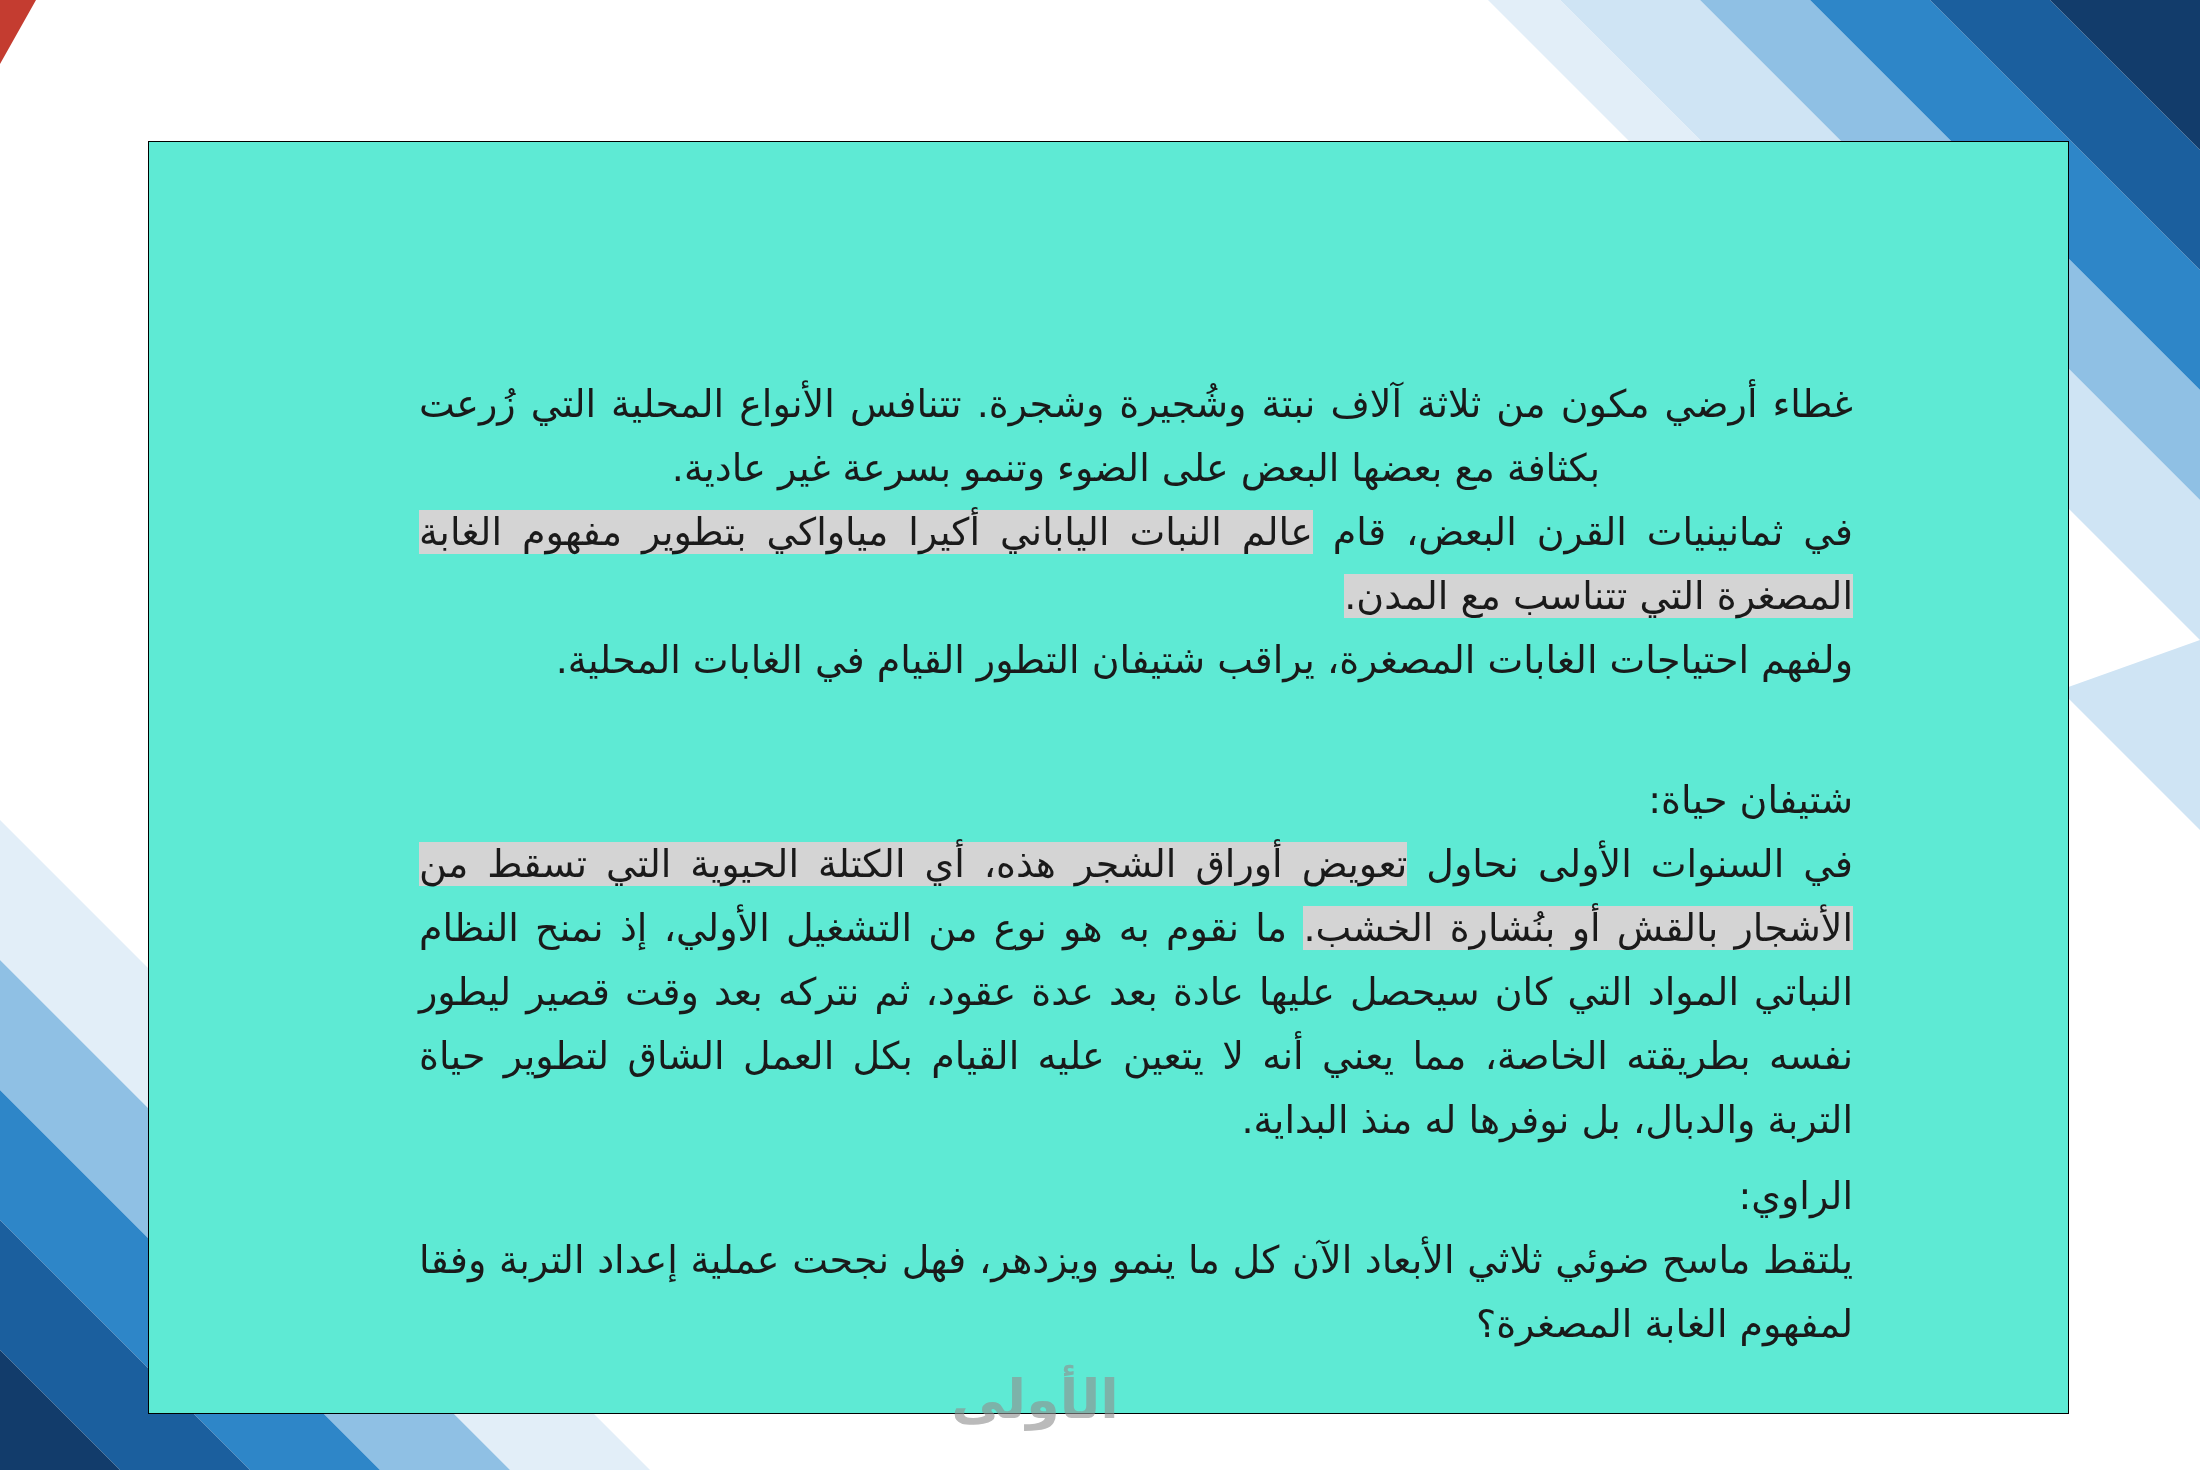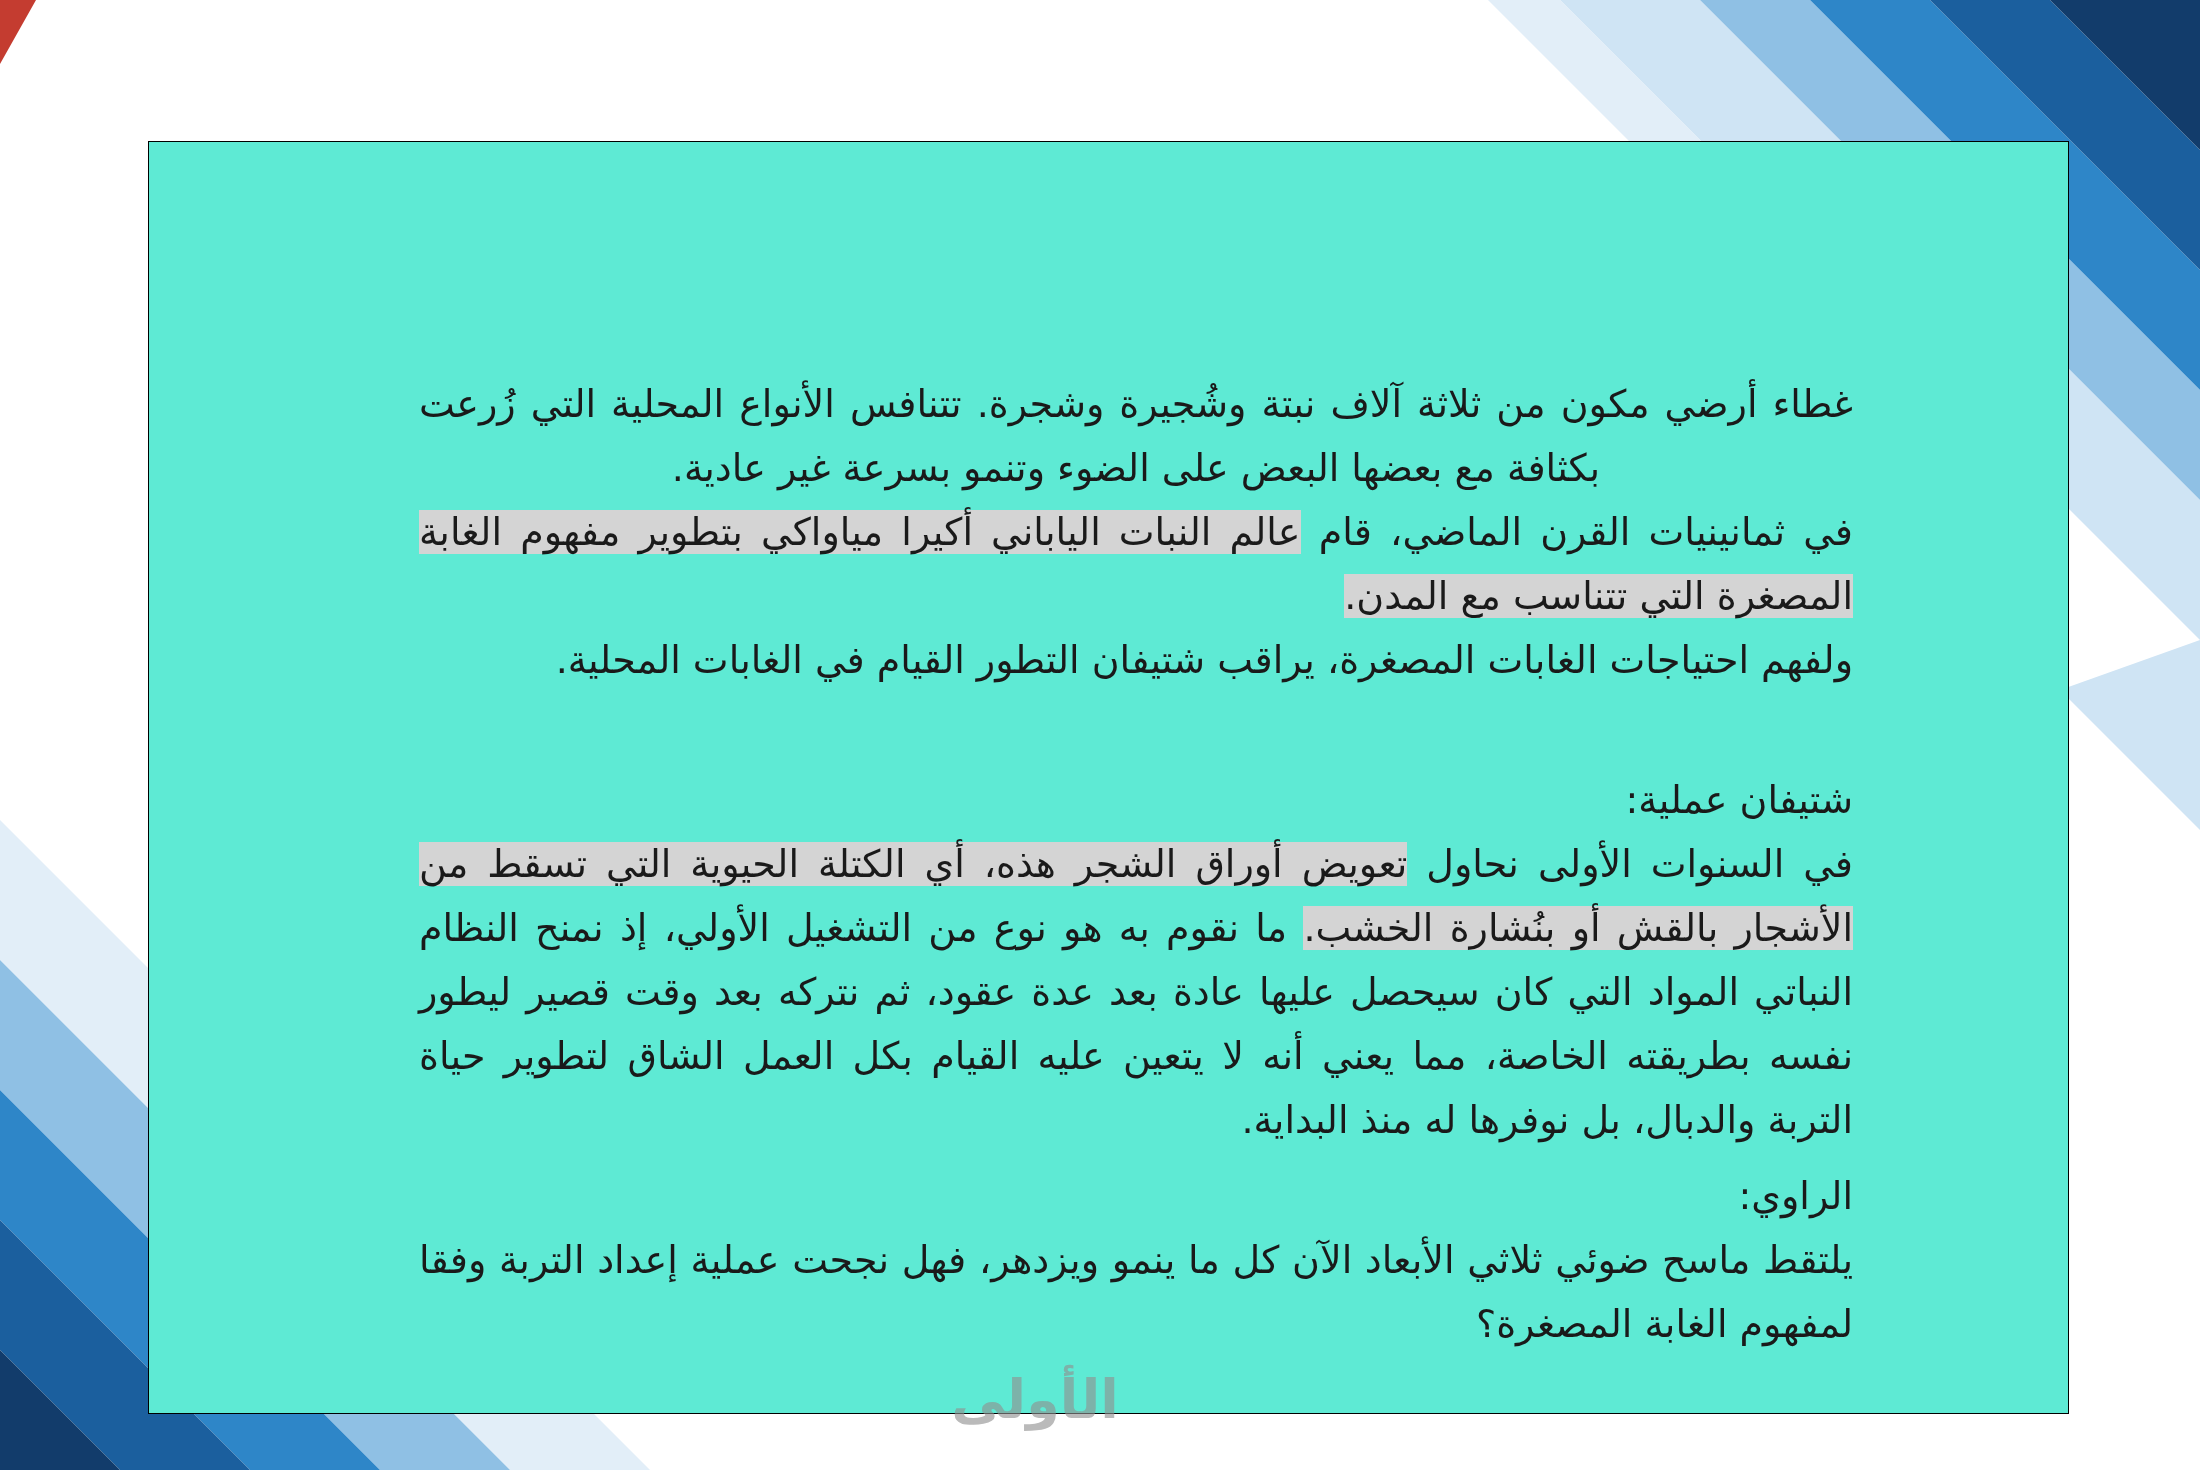--- a/index.html
+++ b/index.html
@@ -73,25 +73,25 @@
     <polygon points="0,1090 380,1470 250,1470 0,1220" fill="#2e86c8"></polygon>
     <polygon points="0,1220 250,1470 120,1470 0,1350" fill="#1b5f9e"></polygon>
     <polygon points="0,1350 120,1470 0,1470" fill="#123c6b"></polygon>
   </svg>
 
   <div class="page">
     <div class="text">
 
       <p class="center-last"><span>غطاء أرضي مكون من ثلاثة آلاف نبتة وشُجيرة وشجرة. تتنافس الأنواع المحلية التي زُرعت بكثافة مع بعضها البعض على الضوء وتنمو بسرعة غير عادية.</span></p>
 
-      <p><span>في ثمانينيات القرن الماضي، قام </span><span class="hl">عالم النبات الياباني أكيرا مياواكي بتطوير مفهوم الغابة المصغرة التي تتناسب مع المدن.</span></p>
+      <p><span>في ثمانينيات القرن البعض، قام </span><span class="hl">عالم النبات الياباني أكيرا مياواكي بتطوير مفهوم الغابة المصغرة التي تتناسب مع المدن.</span></p>
 
       <p><span>ولفهم احتياجات الغابات المصغرة، يراقب شتيفان التطور القيام في الغابات المحلية.</span></p>
 
-      <p class="speaker-stefan"><span>شتيفان عملية:</span></p>
+      <p class="speaker-stefan"><span>شتيفان حياة:</span></p>
 
       <p><span>في السنوات الأولى نحاول </span><span class="hl">تعويض أوراق الشجر هذه، أي الكتلة الحيوية التي تسقط من الأشجار بالقش أو بنُشارة الخشب.</span><span> ما نقوم به هو نوع من التشغيل الأولي، إذ نمنح النظام النباتي المواد التي كان سيحصل عليها عادة بعد عدة عقود، ثم نتركه بعد وقت قصير ليطور نفسه بطريقته الخاصة، مما يعني أنه لا يتعين عليه القيام بكل العمل الشاق لتطوير حياة التربة والدبال، بل نوفرها له منذ البداية.</span></p>
 
       <p class="speaker-narrator"><span>الراوي:</span></p>
 
 
       <p><span>يلتقط ماسح ضوئي ثلاثي الأبعاد الآن كل ما ينمو ويزدهر، فهل نجحت عملية إعداد التربة وفقا لمفهوم الغابة المصغرة؟</span></p>
 
     </div>
   </div>

